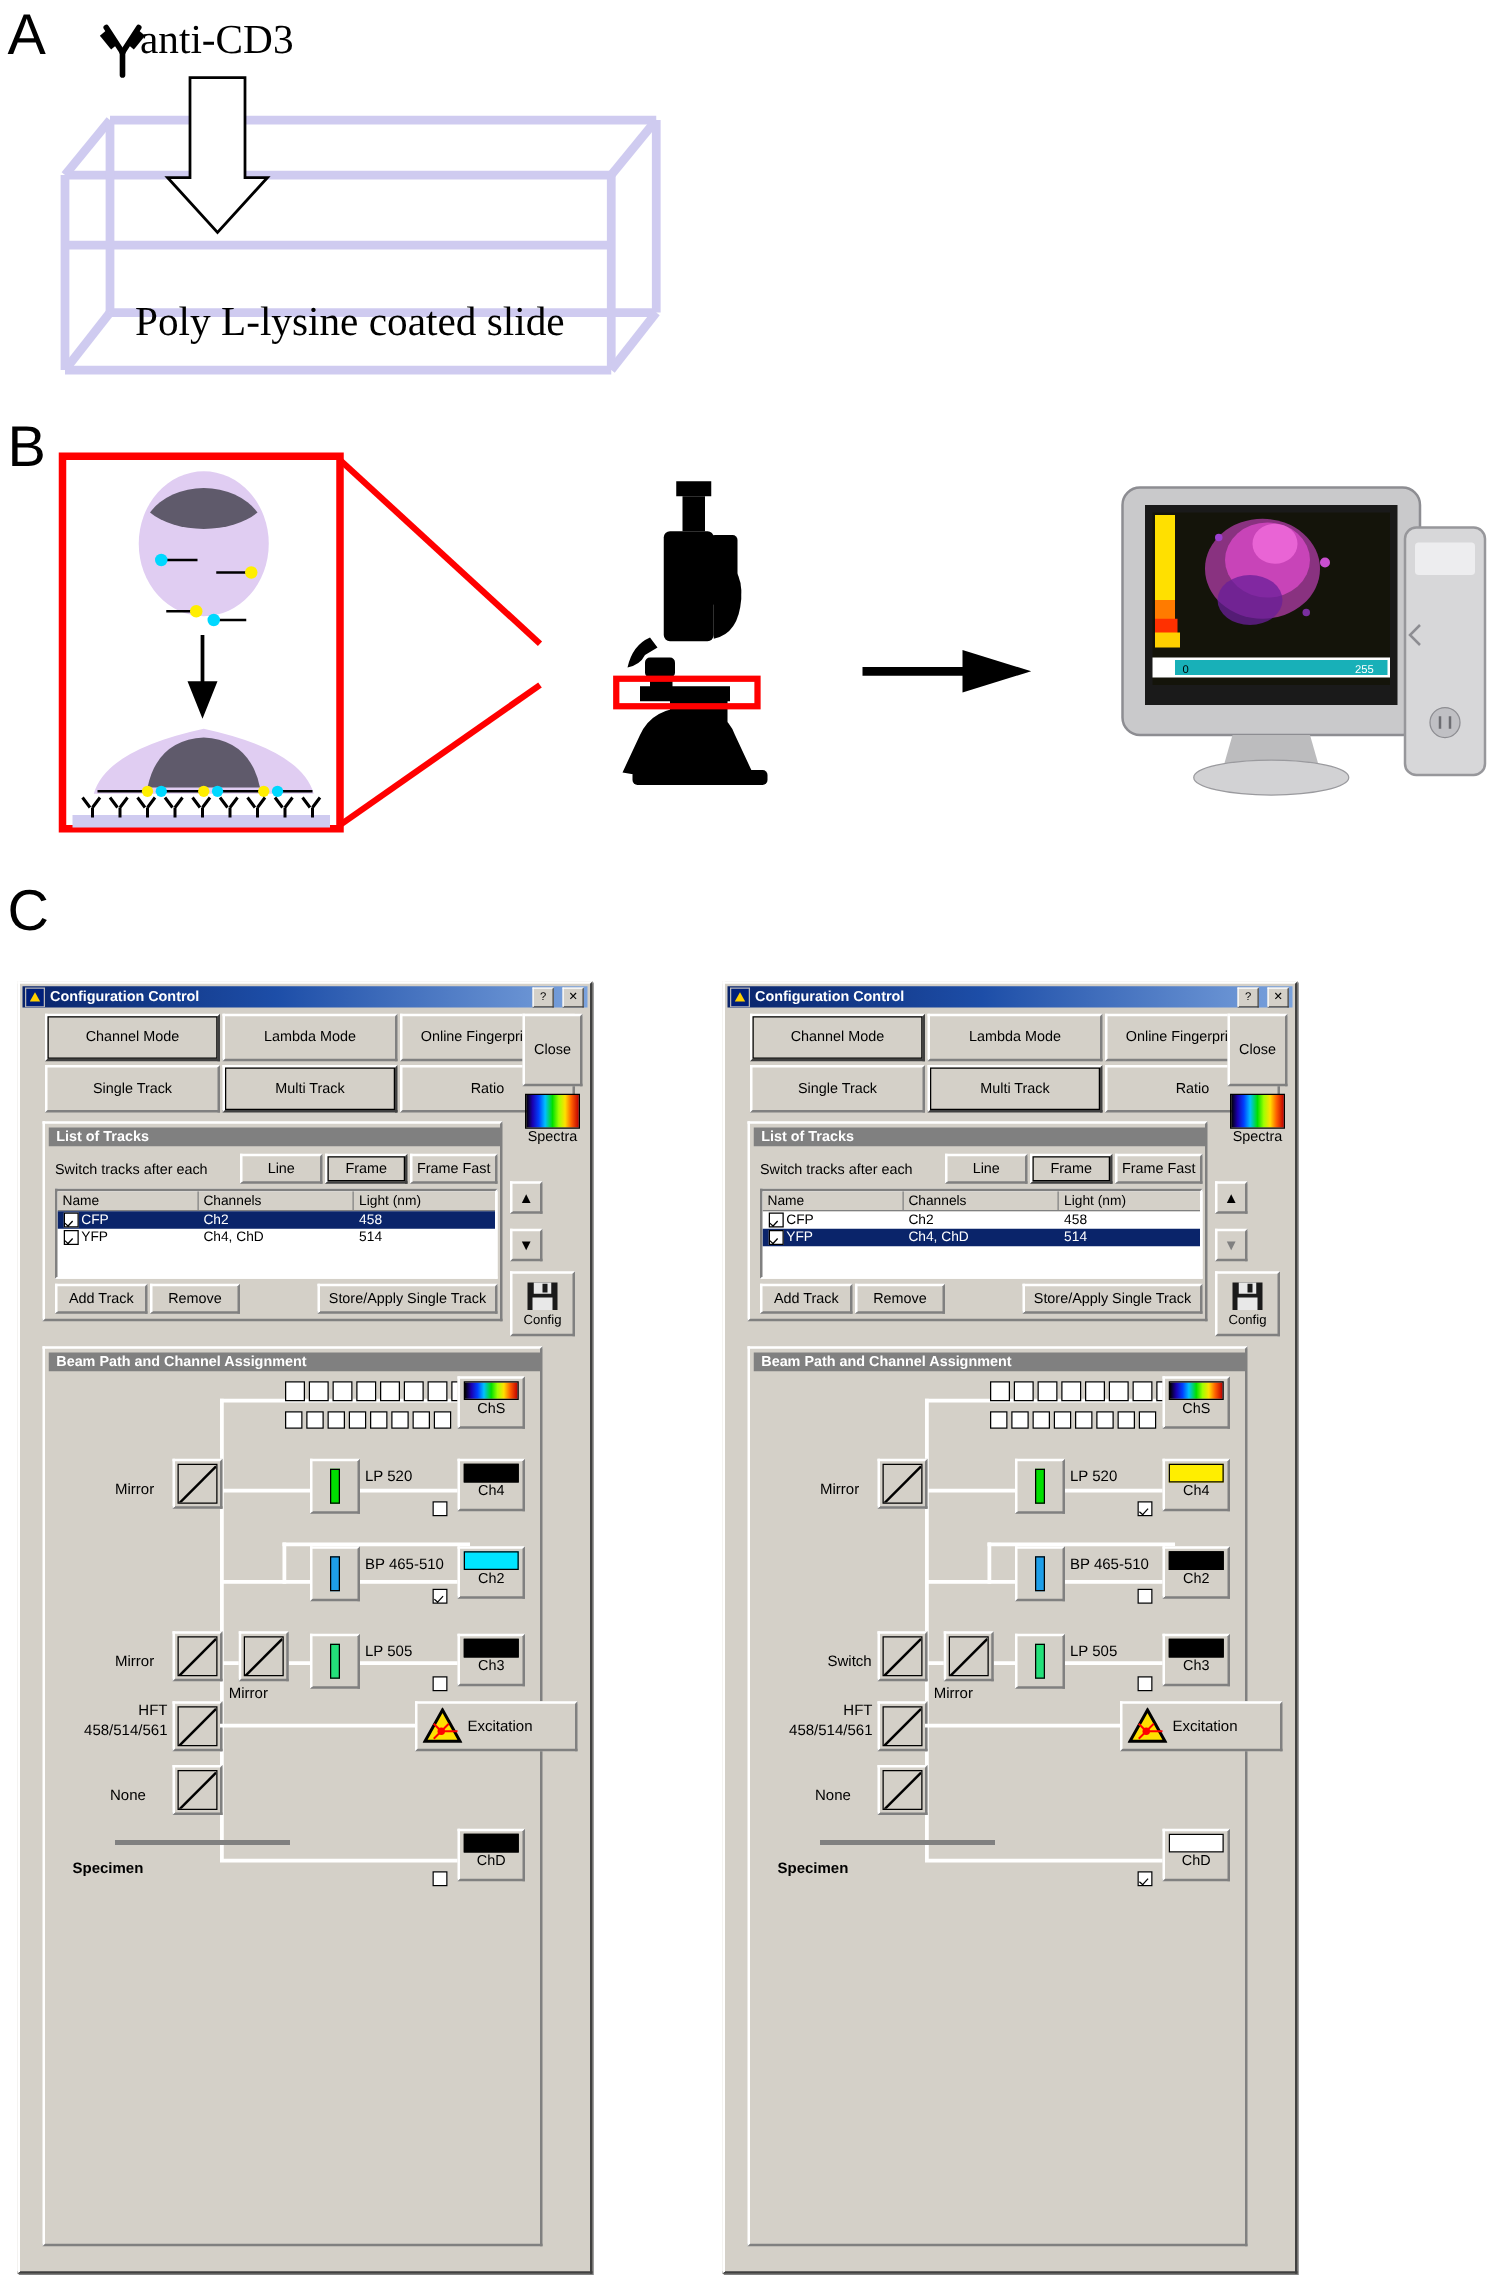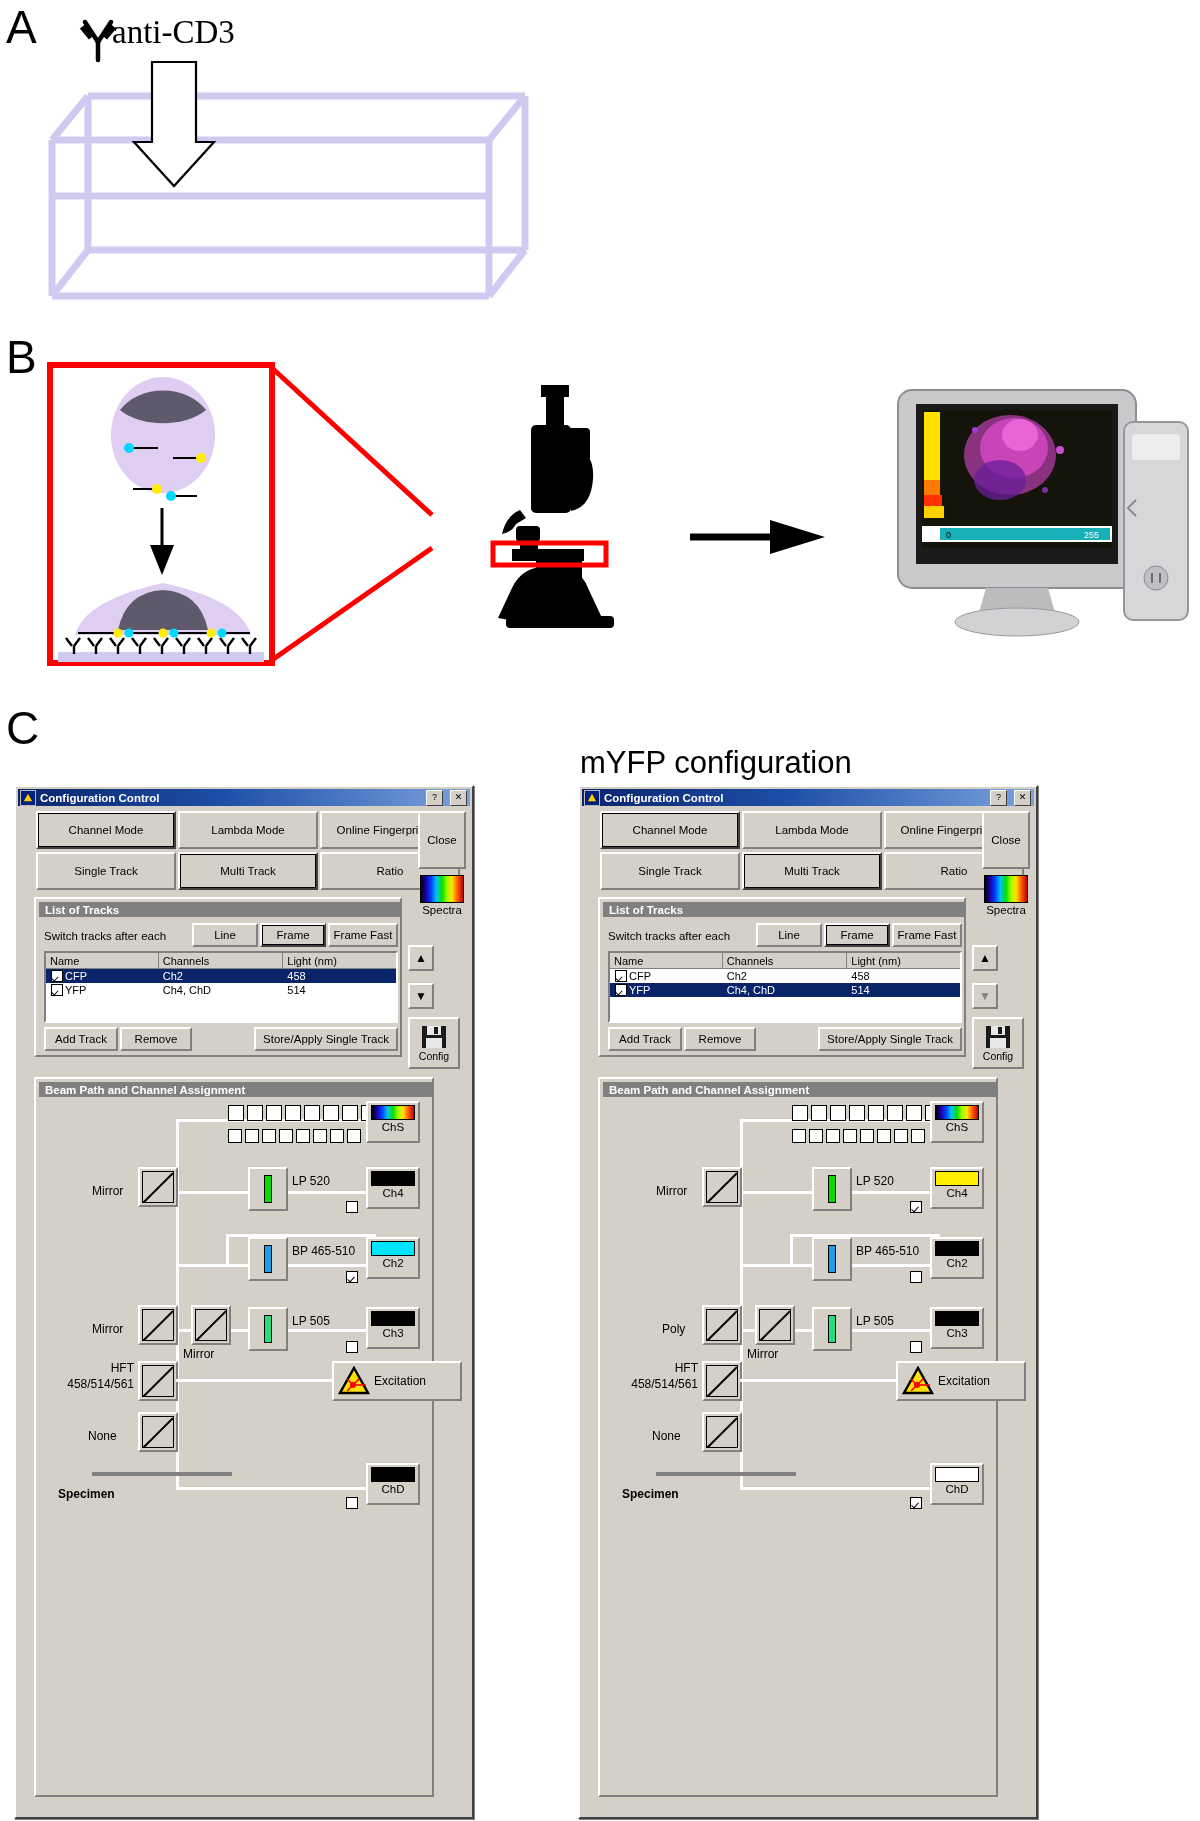--- a/index.html
+++ b/index.html
@@ -101,20 +101,21 @@
     </g>
     <g stroke="#000" stroke-width="8" fill="none" stroke-linecap="butt">
       <path d="M83,26 L92,37"></path>
       <path d="M113,26 L104,37"></path>
     </g>
 
     <path d="M152,62 L196,62 L196,142 L214,142 L174,186 L134,142 L152,142 Z" fill="#ffffff" stroke="#000" stroke-width="2.2"></path>
   </svg>
 
   <div class="abs ab-label" style="left:112px;top:14px;">anti-CD3</div>
+  <div class="abs ab-label" style="left:108px;top:240px;">Poly L-lysine coated slide</div>
 </div>
 
 <div id="panelB">
   <div class="abs panel-letter" style="left:6px;top:4px;">B</div>
 
   <svg class="abs" style="left:0;top:0;" width="1200" height="380" viewBox="0 0 1200 380">
 
     <g stroke="#ff0000" stroke-width="5" fill="none">
       <path d="M272,38 L432,185"></path>
       <path d="M272,330 L432,218"></path>
@@ -242,21 +243,20 @@
       <circle cx="1156" cy="248" r="12" fill="#c0c0c4" stroke="#8d8d92"></circle>
       <path d="M1152,243 l0,10 M1160,243 l0,10" stroke="#6d6d72" stroke-width="2"></path>
       <path d="M1136,170 l-8,8 l8,8" stroke="#8d8d92" stroke-width="2" fill="none"></path>
     </g>
   </svg>
 </div>
 
 <div id="panelC">
   <div class="abs panel-letter" style="left:6px;top:0px;">C</div>
 
-  <div class="abs cfg-title" style="left:580px;top:40px;">mYFP configuration</div>
 
   <div class="dlg" style="left:14px;top:80px;width:456px;height:1030px;">
     <div class="titlebar" style="width:448px;">
       <span class="tb-ico">
           <i></i>
         </span>
       <span class="tb-text">Configuration Control</span>
       <span class="tb-btns">
         <span class="tb-btn">?</span>
         <span class="tb-sep"></span>
@@ -630,21 +630,21 @@
       <div class="filt" style="left:212px;top:158px;width:40px;height:44px;">
           <b style="background:#1e9ee8;"></b>
         </div>
       <div class="flabel" style="left:256px;top:165px;">BP 465-510</div>
       <div class="cbsq" style="left:310px;top:192px;"></div>
       <div class="chbtn" style="left:330px;top:158px;width:54px;height:42px;">
         <div class="sw" style="background:#000000;"></div>
         <div class="nm">Ch2</div>
       </div>
 
-      <div class="flabel" style="left:62px;top:243px;">Poly</div>
+      <div class="flabel" style="left:62px;top:243px;">Switch</div>
       <div class="mir" style="left:102px;top:226px;width:40px;height:40px;">
           <i></i>
         </div>
       <div class="mir" style="left:155px;top:226px;width:40px;height:40px;">
           <i></i>
         </div>
       <div class="flabel" style="left:147px;top:268px;">Mirror</div>
 
       <div class="filt" style="left:212px;top:228px;width:40px;height:44px;">
           <b style="background:#23e07a;"></b>

